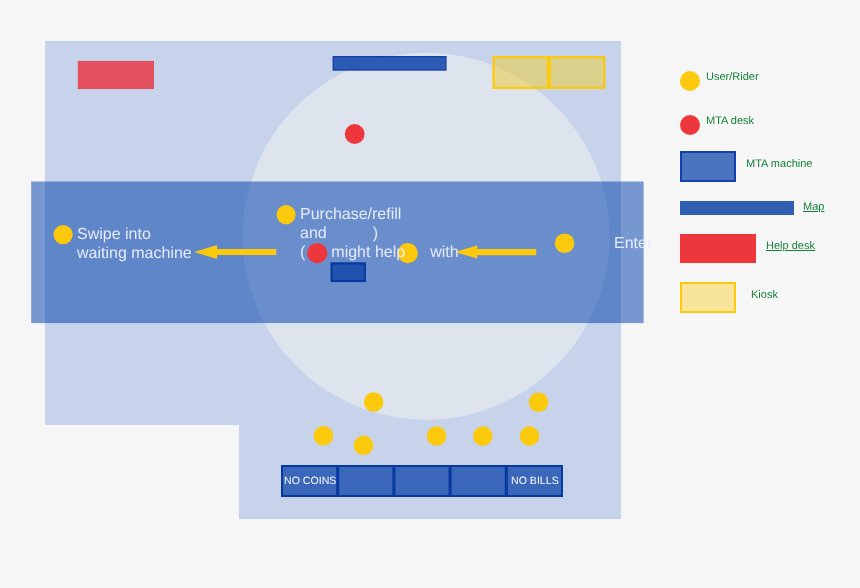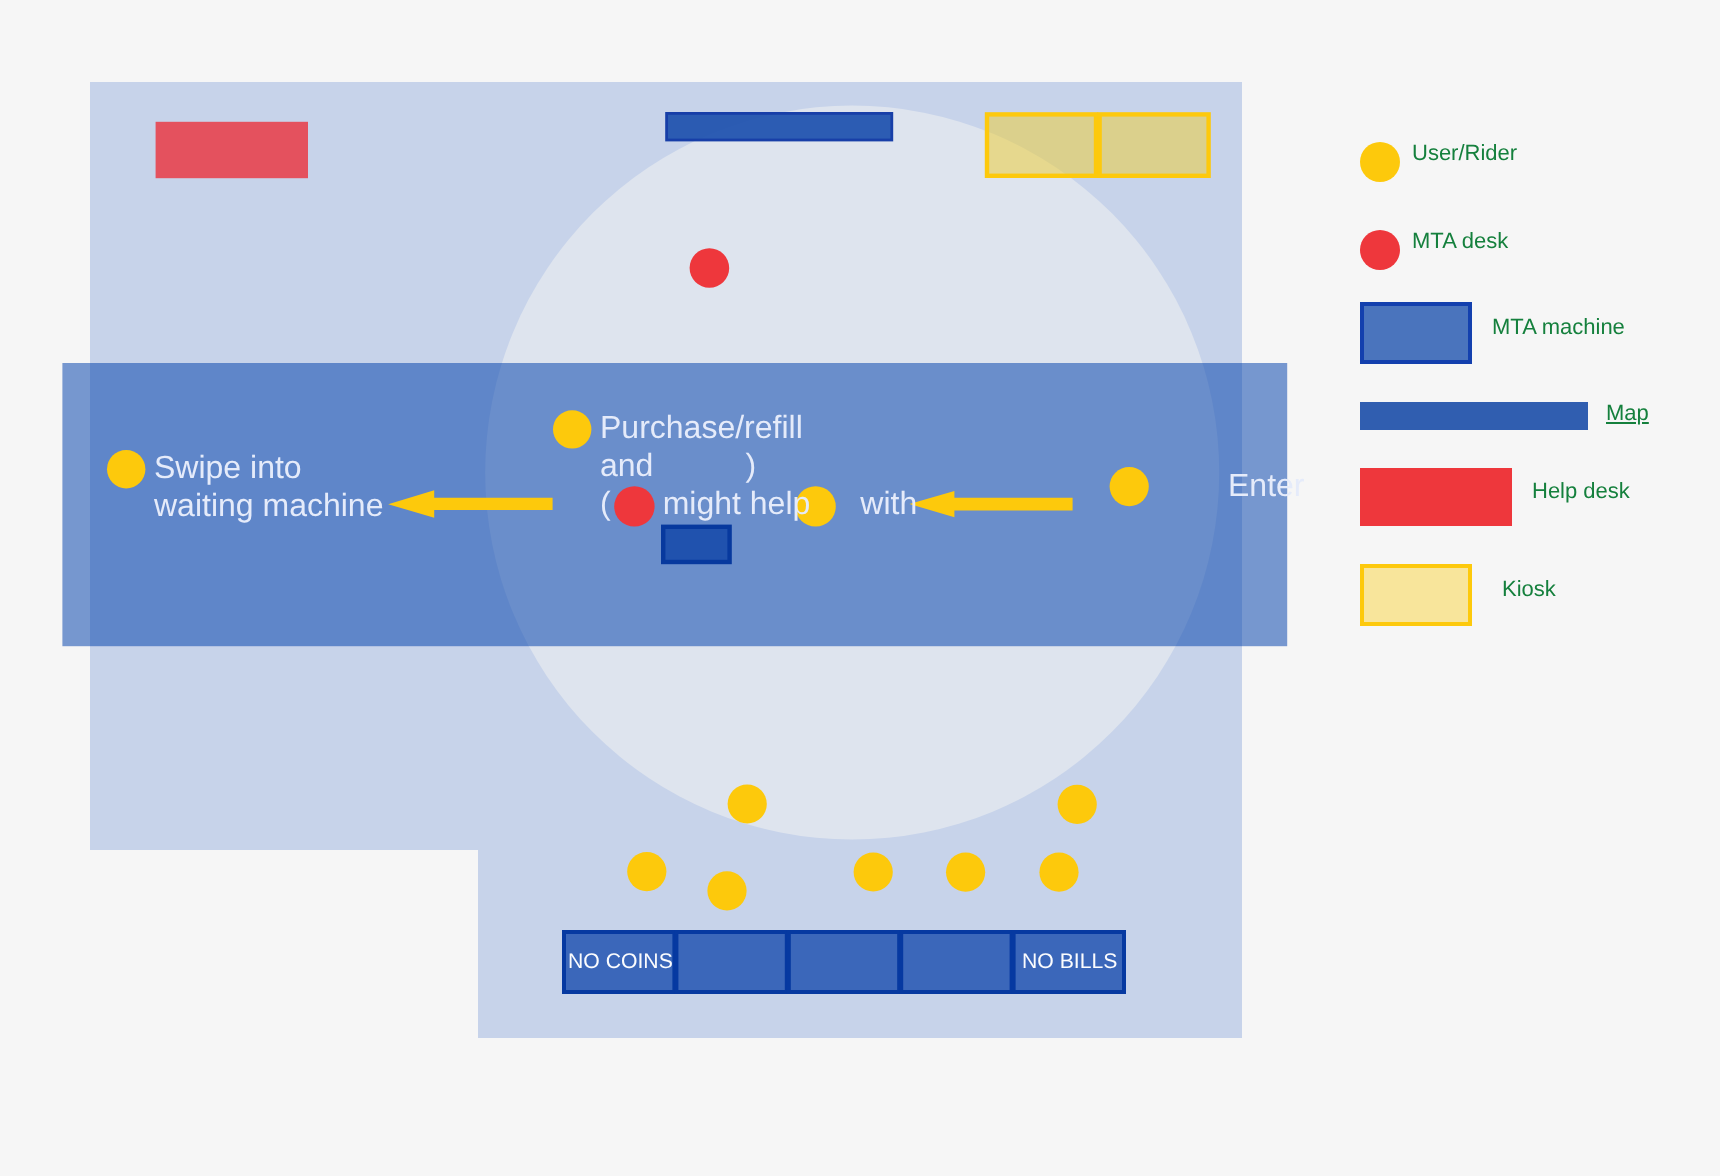--- a/index.html
+++ b/index.html
@@ -110,21 +110,21 @@
     <div class="legRow" style="top:151px;">
       <span class="legBox" style="background:#4a74bd;border:2px solid #1340ae;width:56px;height:31px;"></span>
       <span class="legTxt" style="left:66px;top:7px;text-align:right;">MTA machine</span>
     </div>
     <div class="legRow" style="top:201px;">
       <span class="legBox" style="background:#305eb0;width:114px;height:14px;"></span>
       <span class="legTxt" style="left:123px;top:0px;text-decoration:underline;">Map</span>
     </div>
     <div class="legRow" style="top:234px;">
       <span class="legBox" style="background:#ee373c;width:76px;height:29px;"></span>
-      <span class="legTxt" style="left:86px;top:6px;">Help desk</span>
+      <span class="legTxt" style="left:86px;top:6px;text-decoration:underline;">Help desk</span>
     </div>
     <div class="legRow" style="top:282px;">
       <span class="legBox" style="background:#f8e59b;border:2px solid #fdc90c;width:56px;height:31px;"></span>
       <span class="legTxt" style="left:71px;top:7px;">Kiosk</span>
     </div>
   </div>
 
 </div>
 
 </body></html>

